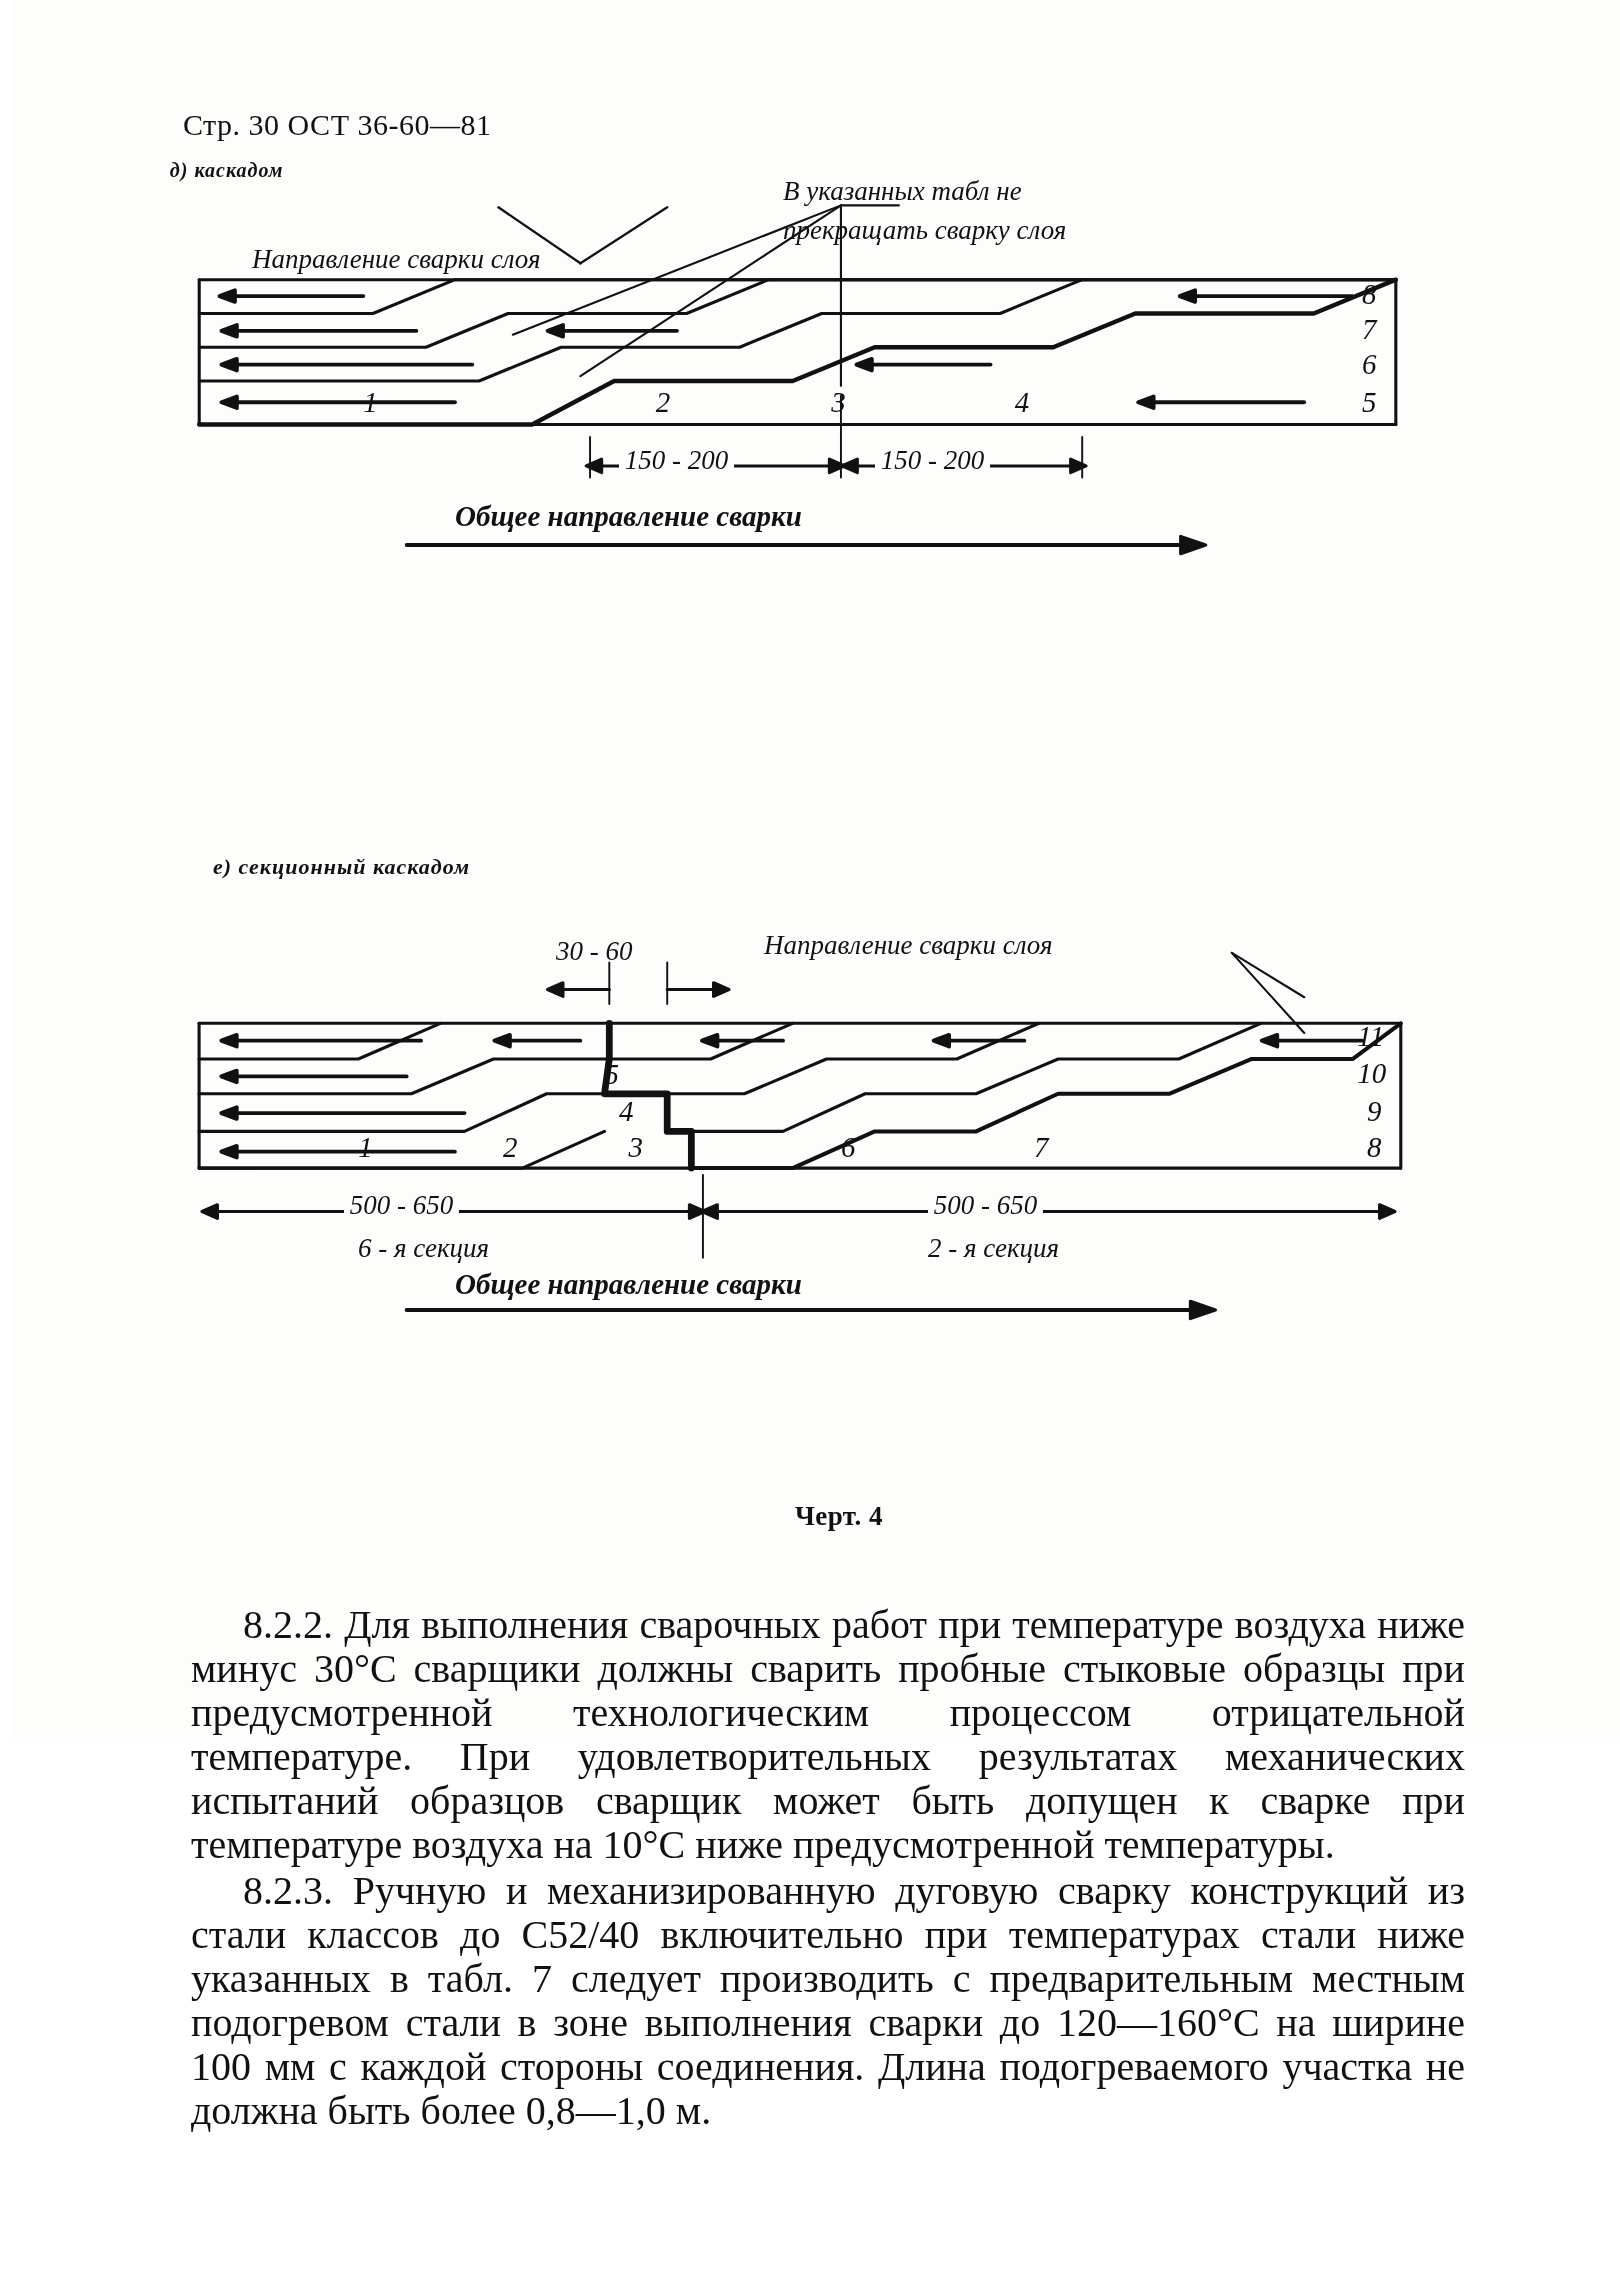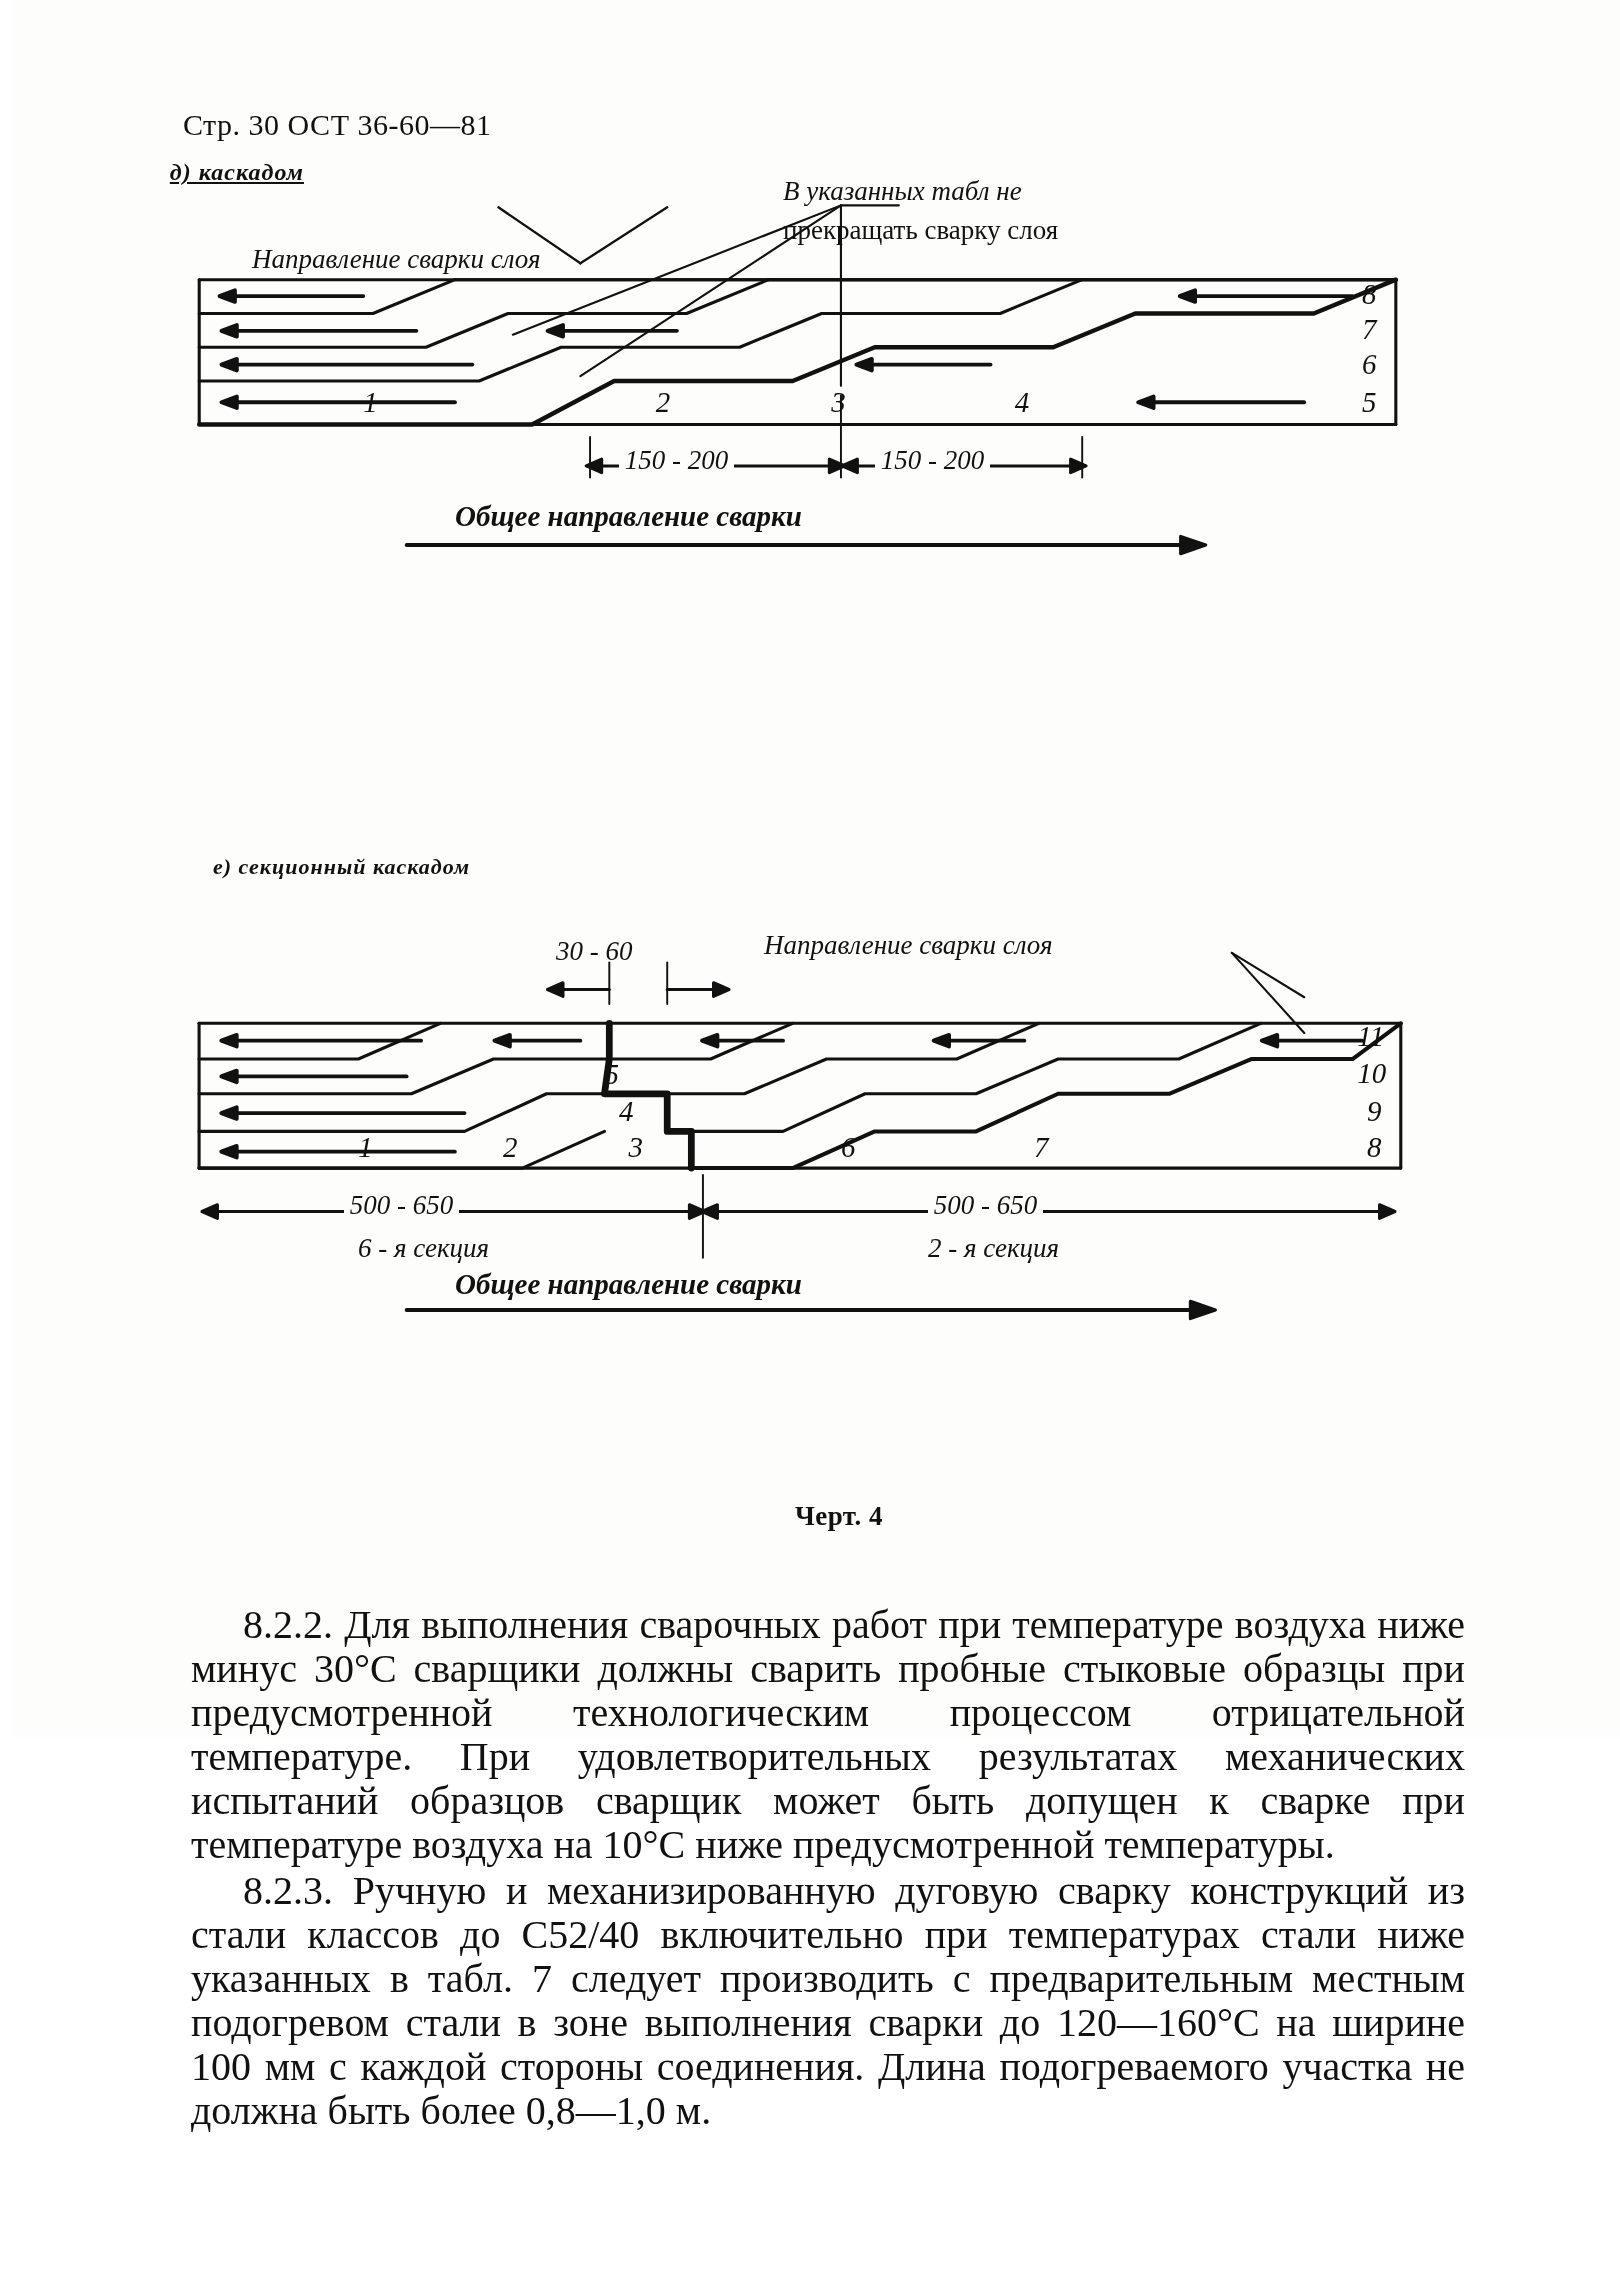--- a/index.html
+++ b/index.html
@@ -139,26 +139,26 @@
         <text x="508" y="232">2</text>
         <text x="690" y="232">3</text>
         <text x="880" y="232">4</text>
         <text x="1240" y="232">5</text>
         <text x="1240" y="193">6</text>
         <text x="1240" y="157">7</text>
         <text x="1240" y="120">8</text>
       </g>
     </svg>
 
-    <div style="position:absolute; left:4.8px; top:-29px; font-size:24px; font-style:italic; font-weight:600; letter-spacing:1px;text-decoration:underline;">д) каскадом</div>
+    <div style="position:absolute; left:4.8px; top:-29px; font-size:20px; font-style:italic; font-weight:600; letter-spacing:1px;">д) каскадом</div>
 
     <div style="position:absolute; left:87px; top:56px; font-size:27px; font-style:italic; white-space:nowrap;">Направление сварки слоя</div>
 
     <div style="position:absolute; left:618px; top:-11.6px; font-size:27px; font-style:italic; white-space:nowrap;">В указанных табл  не</div>
-    <div style="position:absolute; left:618px; top:27px; font-size:27px; white-space:nowrap;">прекращать сварку слоя</div>
+    <div style="position:absolute; left:618px; top:27px; font-size:27px; font-style:italic; white-space:nowrap;">прекращать сварку слоя</div>
 
     <div style="position:absolute; left:454px; top:257px; font-size:27px; font-style:italic; background:#fdfdfb; padding:0 5.8px;">150 - 200</div>
     <div style="position:absolute; left:710px; top:257px; font-size:27px; font-style:italic; background:#fdfdfb; padding:0 5.8px;">150 - 200</div>
 
     <div style="position:absolute; left:290px; top:312px; font-size:29px; font-style:italic; font-weight:600; white-space:nowrap;">Общее  направление  сварки</div>
   </div>
 
   <div class="fig" style="left:154px; top:893px; width:1294px; height:444px;">
     <svg width="1294" height="444" viewBox="0 0 1340 460" xmlns="http://www.w3.org/2000/svg">
       <g fill="none" stroke="#111" stroke-width="3.2" stroke-linecap="round" stroke-linejoin="round">

